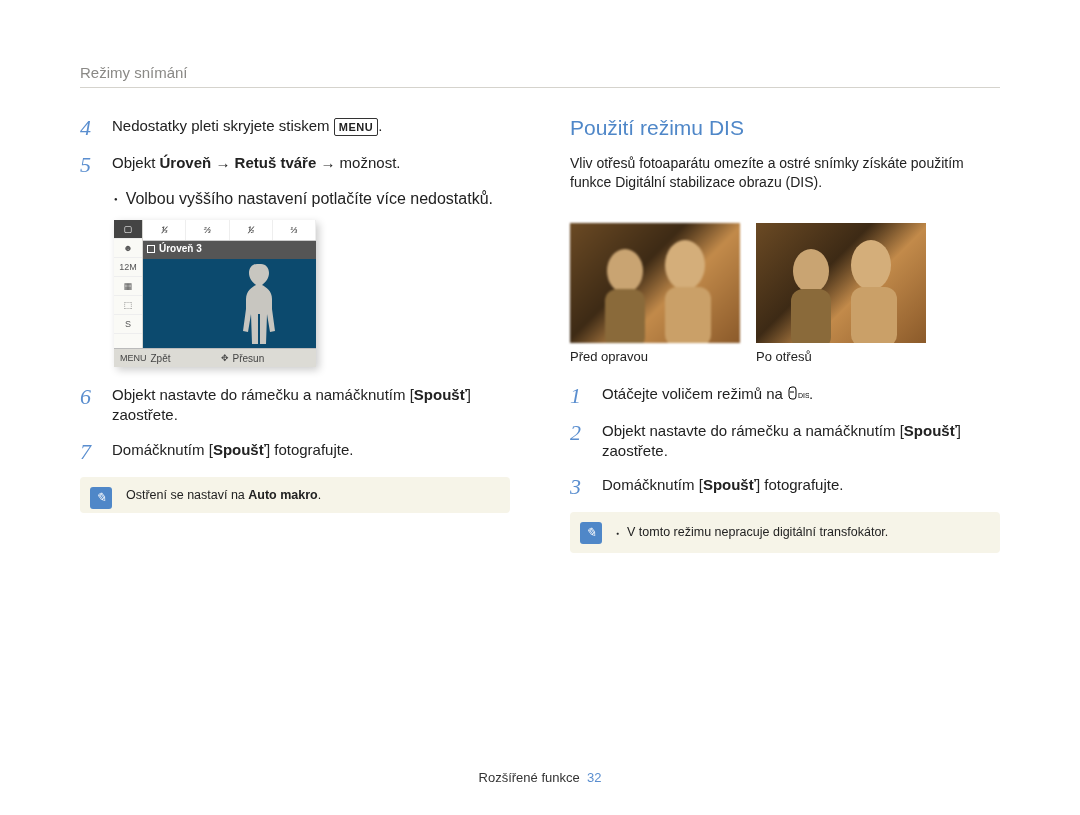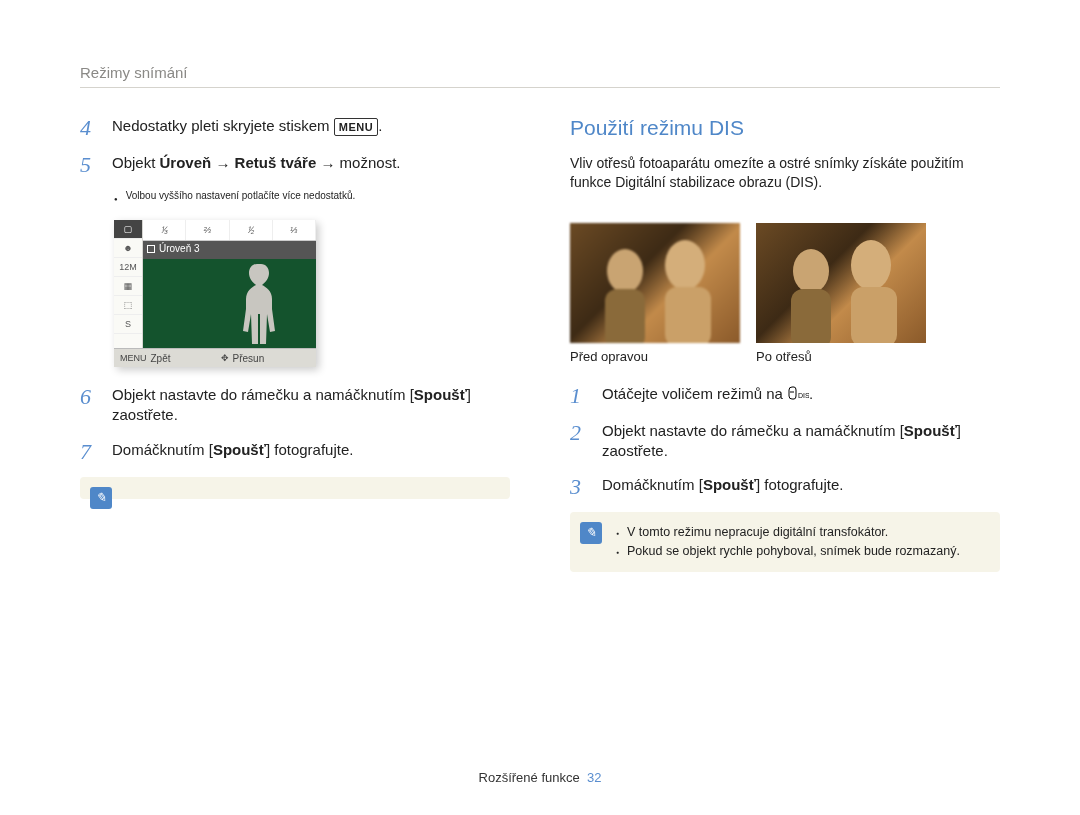--- a/index.html
+++ b/index.html
@@ -62,21 +62,21 @@
     padding: 1px 4px;
     display: inline-block;
     vertical-align: middle;
     letter-spacing: 0.5px;
   }
   .arrow {
     font-family: Arial;
   }
   .bold { font-weight: bold; }
   .bullet {
-    font-size: 10px;
+    font-size: 16px;
     margin: 4px 0 12px 34px;
     display: flex;
     gap: 8px;
   }
   .bullet::before {
     content: "●";
     font-size: 6px;
     line-height: 18px;
   }
   .lcd-screen {
@@ -104,21 +104,22 @@
     line-height: 18px;
     border-bottom: 1px solid #eee;
   }
   .lcd-icons div.dark {
     background: #444;
     color: #fff;
   }
   .lcd-main {
     flex: 1;
     position: relative;
-    background: #14532d;
+    background: #0c4a6e;
+    font-weight: bold;
   }
   .lcd-row1 {
     height: 20px;
     background: #fff;
     border-bottom: 1px solid #ccc;
     display: flex;
   }
   .lcd-row1 span {
     flex: 1;
     font-size: 9px;
@@ -330,20 +331,23 @@
 
       <div class="step">
         <div class="step-num">7</div>
         <div class="step-body">
           <span>Domáčknutím [</span><span class="bold">Spoušť</span><span>] fotografujte.</span>
         </div>
       </div>
 
       <div class="note-box">
         <div class="note-icon">✎</div>
+        <div>
+          <span>Ostření se nastaví na </span><span class="bold">Auto makro</span><span>.</span>
+        </div>
       </div>
 
     </div>
 
     <div class="col">
       <h2 class="section-title">Použití režimu DIS</h2>
       <div class="intro">Vliv otřesů fotoaparátu omezíte a ostré snímky získáte použitím funkce Digitální stabilizace obrazu (DIS).</div>
 
       <div class="photo-row">
         <div class="photo blur">
@@ -394,23 +398,20 @@
           <span>Domáčknutím [</span><span class="bold">Spoušť</span><span>] fotografujte.</span>
         </div>
       </div>
 
       <div class="note-box">
         <div class="note-icon">✎</div>
         <ul>
           <li>
               <span>V tomto režimu nepracuje digitální transfokátor.</span>
             </li>
-          <li>
-              <span>Pokud se objekt rychle pohyboval, snímek bude rozmazaný.</span>
-            </li>
         </ul>
       </div>
 
     </div>
   </div>
 
   <div class="footer">
     <span>Rozšířené funkce</span>&nbsp;&nbsp;<span class="pg">32</span>
   </div>
 </div>

